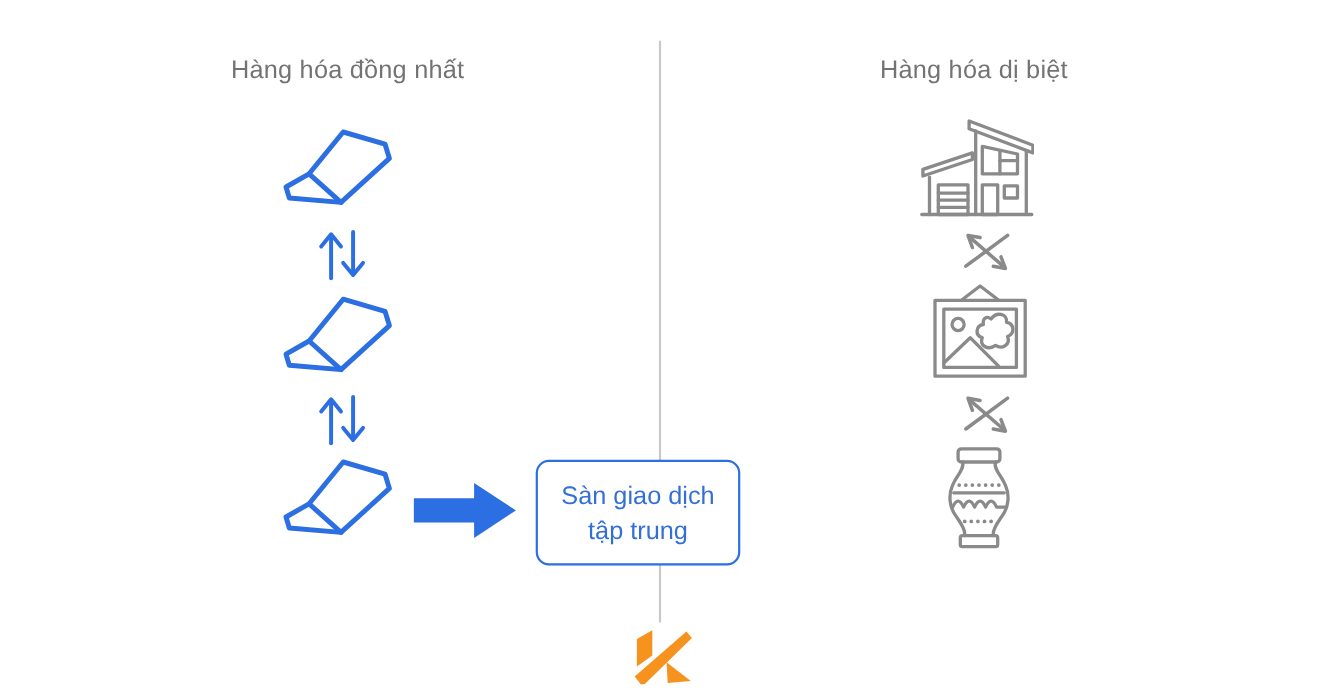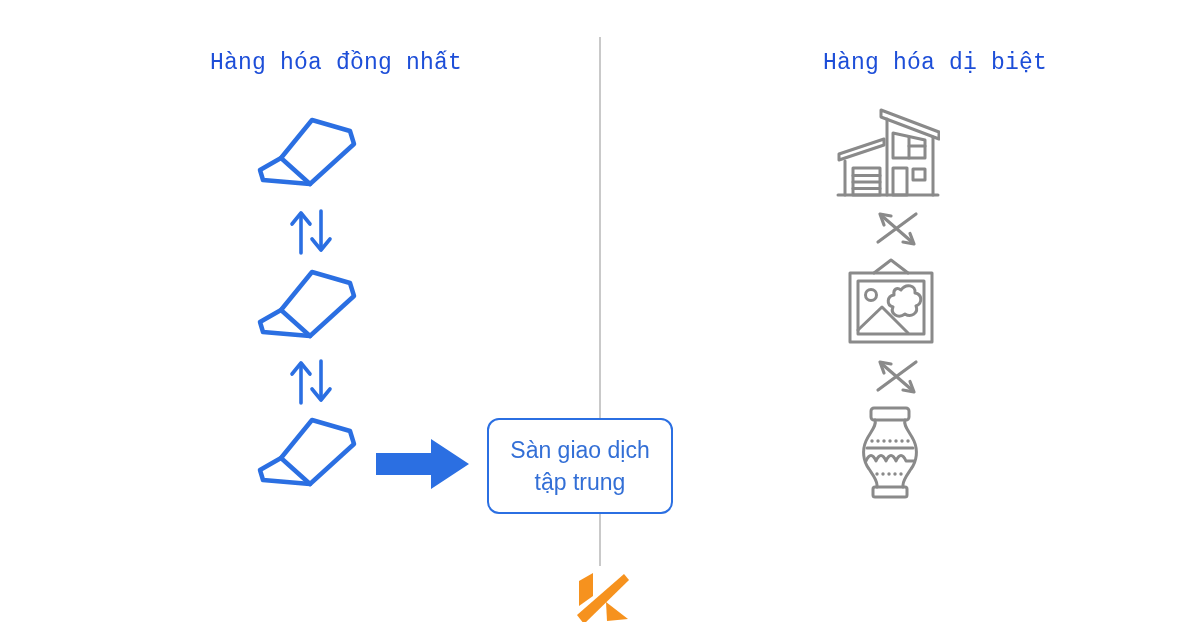--- a/index.html
+++ b/index.html
@@ -2,21 +2,21 @@
 <html><head>
 <meta charset="utf-8">
 <style>
   html,body{margin:0;padding:0;background:#ffffff;}
   #stage{
     position:relative;width:1200px;height:630px;background:#ffffff;
     font-family:"Liberation Sans", sans-serif;overflow:hidden;
   }
   .abs{position:absolute;}
   .title{
-    font-size:23px;color:#1d4ed8;letter-spacing:.2px;white-space:nowrap;font-family:Liberation Mono, monospace;
+    font-size:23px;color:#737373;letter-spacing:.2px;white-space:nowrap;
   }
   #divider{
     left:599px;top:37px;width:2px;height:529px;background:#c9c9c9;z-index:0;
   }
   #exchange-box{
     left:487px;top:418px;width:186px;height:96px;box-sizing:border-box;
     border:2.5px solid #2b6fe2;border-radius:12px;background:#ffffff;
     display:flex;flex-direction:column;align-items:center;justify-content:center;
     color:#336fd6;font-size:23px;line-height:32px;text-align:center;z-index:2;
   }
@@ -28,21 +28,21 @@
   .gray-fill{fill:#8a8a8a;stroke:none;}
 </style>
 </head>
 <body>
 
 <div id="stage">
 
   <div id="divider" class="abs"></div>
 
   <div class="abs title" style="left:210px;top:50px;">Hàng hóa đồng nhất</div>
-  <div class="abs title" style="left:823px;top:50px;text-align:right;">Hàng hóa dị biệt</div>
+  <div class="abs title" style="left:800px;top:50px;text-align:right;">Hàng hóa dị biệt</div>
 
   <div class="abs" style="left:256px;top:114px;">
     <svg width="104" height="78" viewBox="0 0 104 78">
       <path class="blue-stroke" d="M4,56 L25,44 L56,6 L94,17 L98,30 L54,70 L7,66 Z"></path>
       <path class="blue-stroke" d="M25,44 L54,70"></path>
     </svg>
   </div>
 
   <div class="abs" style="left:288px;top:206px;">
     <svg width="46" height="52" viewBox="0 0 46 52">

